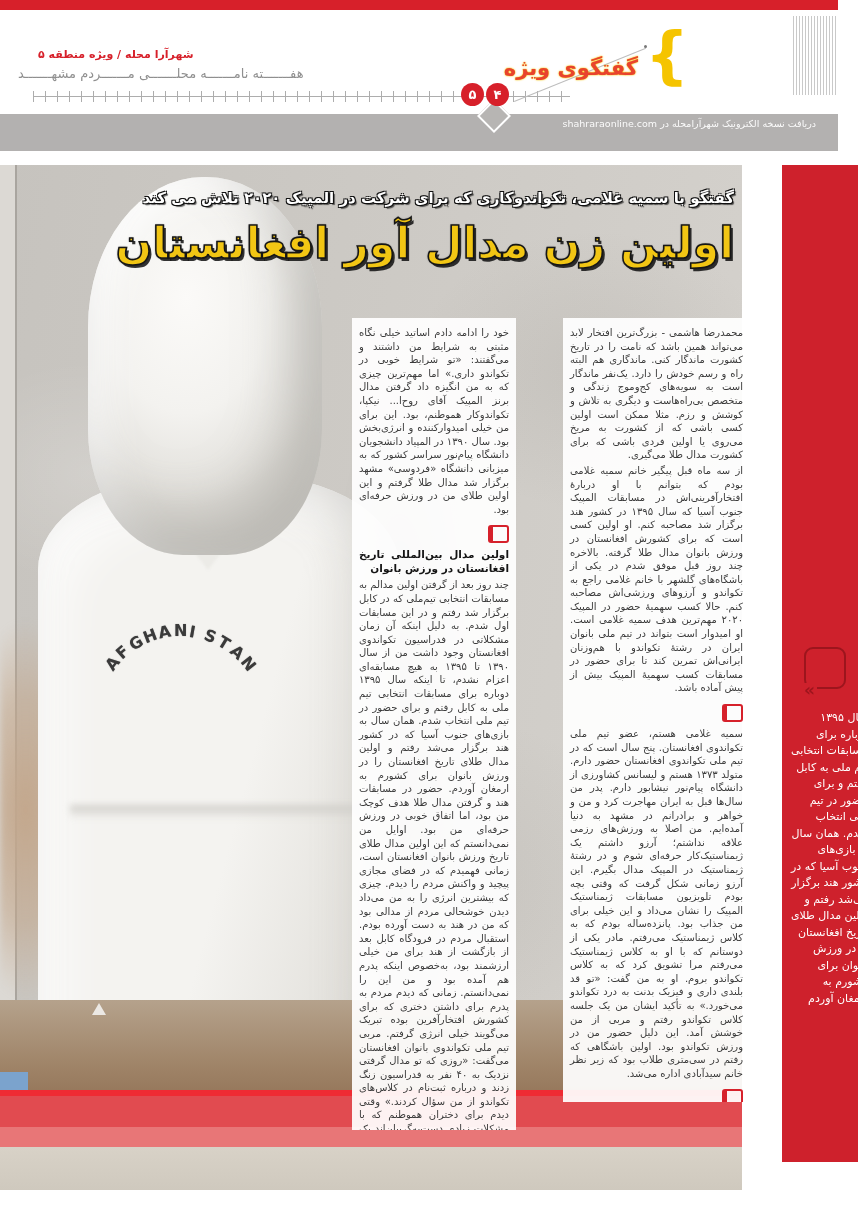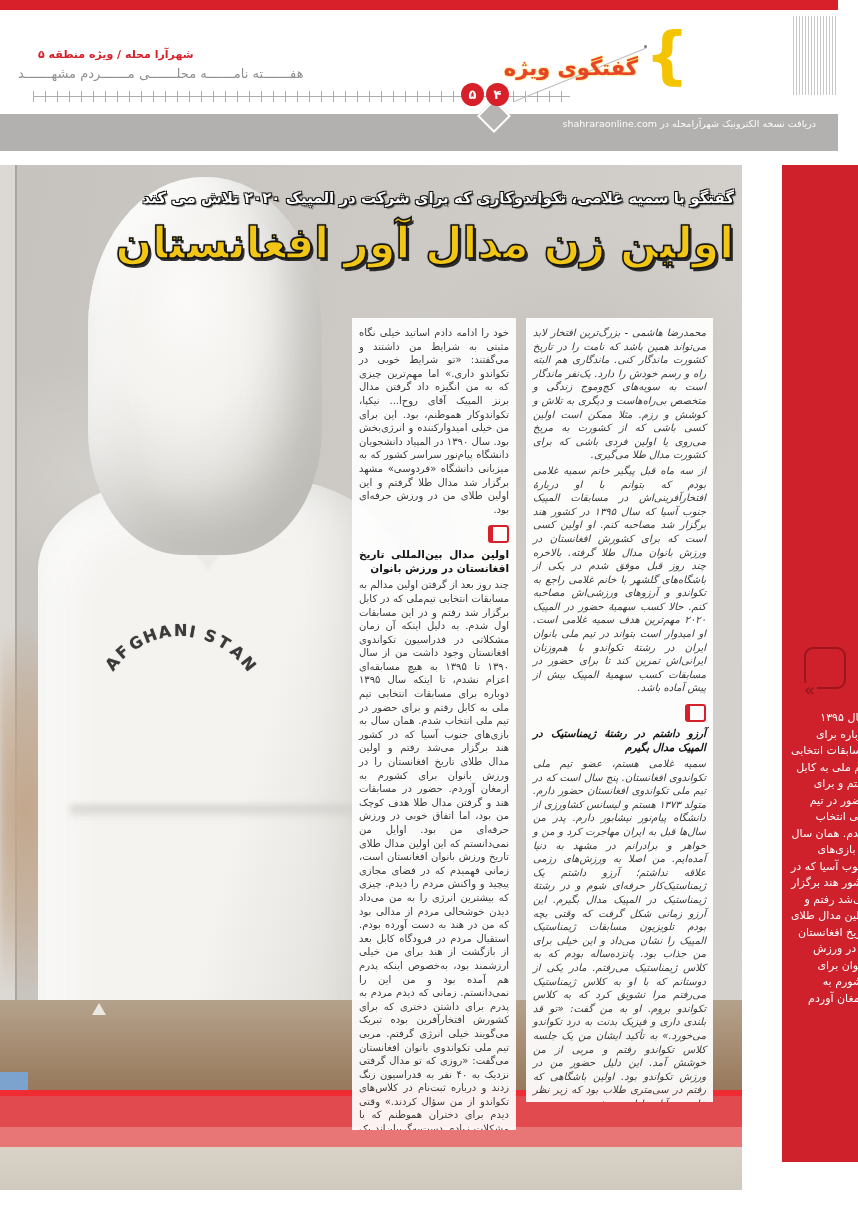--- a/index.html
+++ b/index.html
@@ -77,21 +77,21 @@
   .headline{position:absolute;right:124px;top:218px;direction:rtl;white-space:nowrap;z-index:6;
     font-size:43px;font-weight:bold;letter-spacing:-1px;color:#f2c614;
     -webkit-text-stroke:1.6px #161616;
     text-shadow:2.5px 3px 0 rgba(15,15,15,.85),0 0 2px #161616;}
   
   .panel{position:absolute;background:rgba(255,255,255,.93);box-sizing:border-box;
     direction:rtl;text-align:justify;overflow:hidden;color:#3b3b3b;padding:8px 7px;}
   .panel p{margin:0 0 2px 0;font-size:10px;line-height:13.6px;}
   .panel h2{margin:2px 0 3px 0;font-size:10.5px;line-height:13.5px;color:#141414;}
   .panel-left{left:352px;top:318px;width:164px;height:812px;}
-  .panel-right{left:526px;top:318px;width:187px;height:784px;font-style:italic;}
+  .panel-right{left:563px;top:318px;width:187px;height:784px;}
   .qicon{width:14px;height:14px;border:2px solid #d6212b;border-left-width:5px;border-radius:3px;
     margin:9px 0 5px auto;}
   
   .sidebar{position:absolute;left:782px;top:165px;width:97px;height:997px;background:#ce212c;}
   .sb-icon{position:absolute;left:22px;top:482px;width:38px;height:38px;border:2px solid #9d151d;border-radius:9px;}
   .sb-icon::after{content:'«';position:absolute;left:-4px;bottom:-10px;font-size:17px;font-weight:bold;
     color:#9d151d;background:#ce212c;padding:0 2px;line-height:14px;}
   .sb-quote{position:absolute;left:8px;right:11px;top:545px;direction:rtl;text-align:right;
     color:#fff;font-size:11px;line-height:16.5px;}
 </style>
@@ -143,21 +143,20 @@
   <div class="logo-mark"></div>
 </div>
 
 <div class="kicker">گفتگو با سمیه غلامی، تکواندوکاری که برای شرکت در المپیک ۲۰۲۰ تلاش می کند</div>
 <div class="headline">اولین زن مدال آور افغانستان</div>
 
 <div class="panel panel-right">
   <p>محمدرضا هاشمی - بزرگ‌ترین افتخار لابد می‌تواند همین باشد که نامت را در تاریخ کشورت ماندگار کنی. ماندگاری هم البته راه و رسم خودش را دارد. یک‌نفر ماندگار است به سویه‌های کج‌وموج زندگی و متخصص بی‌راه‌هاست و دیگری به تلاش و کوشش و رزم. مثلا ممکن است اولین کسی باشی که از کشورت به مریخ می‌روی یا اولین فردی باشی که برای کشورت مدال طلا می‌گیری.</p>
   <p>از سه ماه قبل پیگیر خانم سمیه غلامی بودم که بتوانم با او دربارهٔ افتخارآفرینی‌اش در مسابقات المپیک جنوب آسیا که سال ۱۳۹۵ در کشور هند برگزار شد مصاحبه کنم. او اولین کسی است که برای کشورش افغانستان در ورزش بانوان مدال طلا گرفته. بالاخره چند روز قبل موفق شدم در یکی از باشگاه‌های گلشهر با خانم غلامی راجع به تکواندو و آرزوهای ورزشی‌اش مصاحبه کنم. حالا کسب سهمیهٔ حضور در المپیک ۲۰۲۰ مهم‌ترین هدف سمیه غلامی است. او امیدوار است بتواند در تیم ملی بانوان ایران در رشتهٔ تکواندو با هم‌وزنان ایرانی‌اش تمرین کند تا برای حضور در مسابقات کسب سهمیهٔ المپیک بیش از پیش آماده باشد.</p>
   <div class="qicon"></div>
-  <h2>آرزو داشتم در رشتهٔ ژیمناستیک در المپیک مدال بگیرم</h2>
   <p>سمیه غلامی هستم، عضو تیم ملی تکواندوی افغانستان. پنج سال است که در تیم ملی تکواندوی افغانستان حضور دارم. متولد ۱۳۷۳ هستم و لیسانس کشاورزی از دانشگاه پیام‌نور نیشابور دارم. پدر من سال‌ها قبل به ایران مهاجرت کرد و من و خواهر و برادرانم در مشهد به دنیا آمده‌ایم. من اصلا به ورزش‌های رزمی علاقه نداشتم؛ آرزو داشتم یک ژیمناستیک‌کار حرفه‌ای شوم و در رشتهٔ ژیمناستیک در المپیک مدال بگیرم. این آرزو زمانی شکل گرفت که وقتی بچه بودم تلویزیون مسابقات ژیمناستیک المپیک را نشان می‌داد و این خیلی برای من جذاب بود. پانزده‌ساله بودم که به کلاس ژیمناستیک می‌رفتم. مادر یکی از دوستانم که با او به کلاس ژیمناستیک می‌رفتم مرا تشویق کرد که به کلاس تکواندو بروم. او به من گفت: «تو قد بلندی داری و فیزیک بدنت به درد تکواندو می‌خورد.» به تأکید ایشان من یک جلسه کلاس تکواندو رفتم و مربی از من خوشش آمد. این دلیل حضور من در ورزش تکواندو بود. اولین باشگاهی که رفتم در سی‌متری طلاب بود که زیر نظر خانم سیدآبادی اداره می‌شد.</p>
   <div class="qicon"></div>
 
 </div>
 
 <div class="panel panel-left">
   <p>خود را ادامه دادم اساتید خیلی نگاه مثبتی به شرایط من داشتند و می‌گفتند: «تو شرایط خوبی در تکواندو داری.» اما مهم‌ترین چیزی که به من انگیزه داد گرفتن مدال برنز المپیک آقای روح‌ا... نیکپا، تکواندوکار هموطنم، بود. این برای من خیلی امیدوارکننده و انرژی‌بخش بود. سال ۱۳۹۰ در المپیاد دانشجویان دانشگاه پیام‌نور سراسر کشور که به میزبانی دانشگاه «فردوسی» مشهد برگزار شد مدال طلا گرفتم و این اولین طلای من در ورزش حرفه‌ای بود.</p>
   <div class="qicon"></div>
   <h2>اولین مدال بین‌المللی تاریخ افغانستان در ورزش بانوان</h2>
   <p>چند روز بعد از گرفتن اولین مدالم به مسابقات انتخابی تیم‌ملی که در کابل برگزار شد رفتم و در این مسابقات اول شدم. به دلیل اینکه آن زمان مشکلاتی در فدراسیون تکواندوی افغانستان وجود داشت من از سال ۱۳۹۰ تا ۱۳۹۵ به هیچ مسابقه‌ای اعزام نشدم، تا اینکه سال ۱۳۹۵ دوباره برای مسابقات انتخابی تیم ملی به کابل رفتم و برای حضور در تیم ملی انتخاب شدم. همان سال به بازی‌های جنوب آسیا که در کشور هند برگزار می‌شد رفتم و اولین مدال طلای تاریخ افغانستان را در ورزش بانوان برای کشورم به ارمغان آوردم. حضور در مسابقات هند و گرفتن مدال طلا هدف کوچک من بود، اما اتفاق خوبی در ورزش حرفه‌ای من بود. اوایل من نمی‌دانستم که این اولین مدال طلای تاریخ ورزش بانوان افغانستان است، زمانی فهمیدم که در فضای مجازی پیچید و واکنش مردم را دیدم. چیزی که بیشترین انرژی را به من می‌داد دیدن خوشحالی مردم از مدالی بود که من در هند به دست آورده بودم. استقبال مردم در فرودگاه کابل بعد از بازگشت از هند برای من خیلی ارزشمند بود، به‌خصوص اینکه پدرم هم آمده بود و من این را نمی‌دانستم. زمانی که دیدم مردم به پدرم برای داشتن دختری که برای کشورش افتخارآفرین بوده تبریک می‌گویند خیلی انرژی گرفتم. مربی تیم ملی تکواندوی بانوان افغانستان می‌گفت: «روزی که تو مدال گرفتی نزدیک به ۴۰ نفر به فدراسیون زنگ زدند و درباره ثبت‌نام در کلاس‌های تکواندو از من سؤال کردند.» وقتی دیدم برای دختران هموطنم که با مشکلات زیادی دست‌به‌گریبان‌اند یک انگیزه شده‌ام برایم خیلی لذت‌بخش بود. ما یک ماه بعد از هند برای کسب سهمیهٔ المپیک به فیلیپین رفتیم که متأسفانه نشد و با اختلاف یک امتیاز به حریف خود باختم. همچنین یک اردوی یک‌هفته‌ای به کرهٔ جنوبی رفتیم و در آنجا تمرین کردیم.</p>

